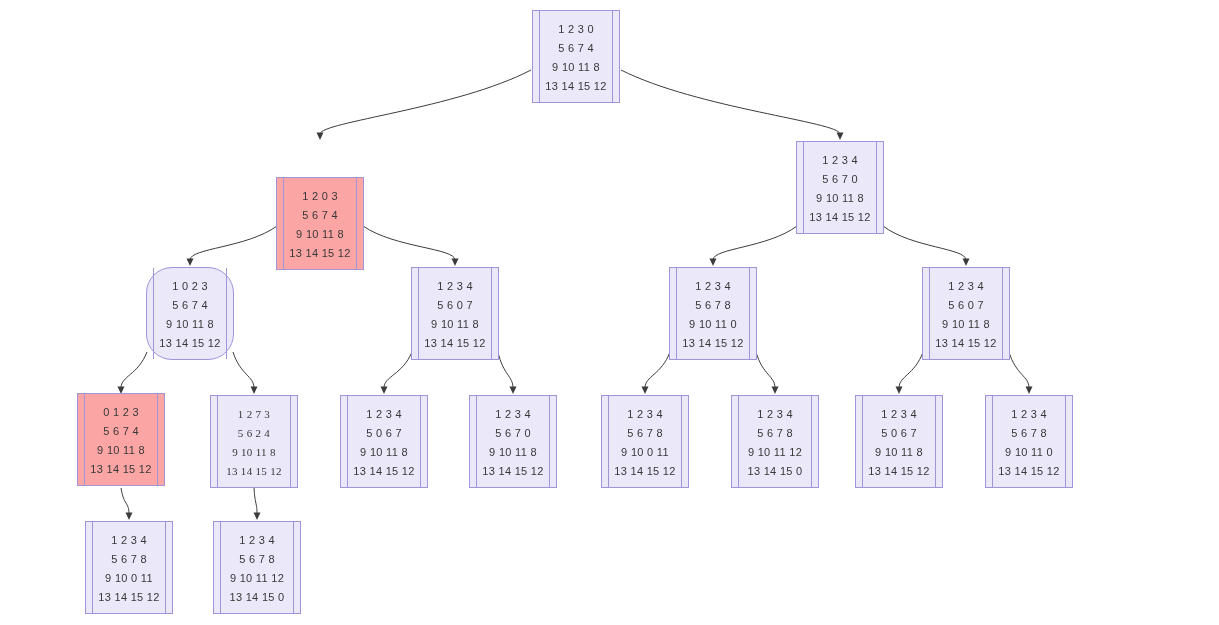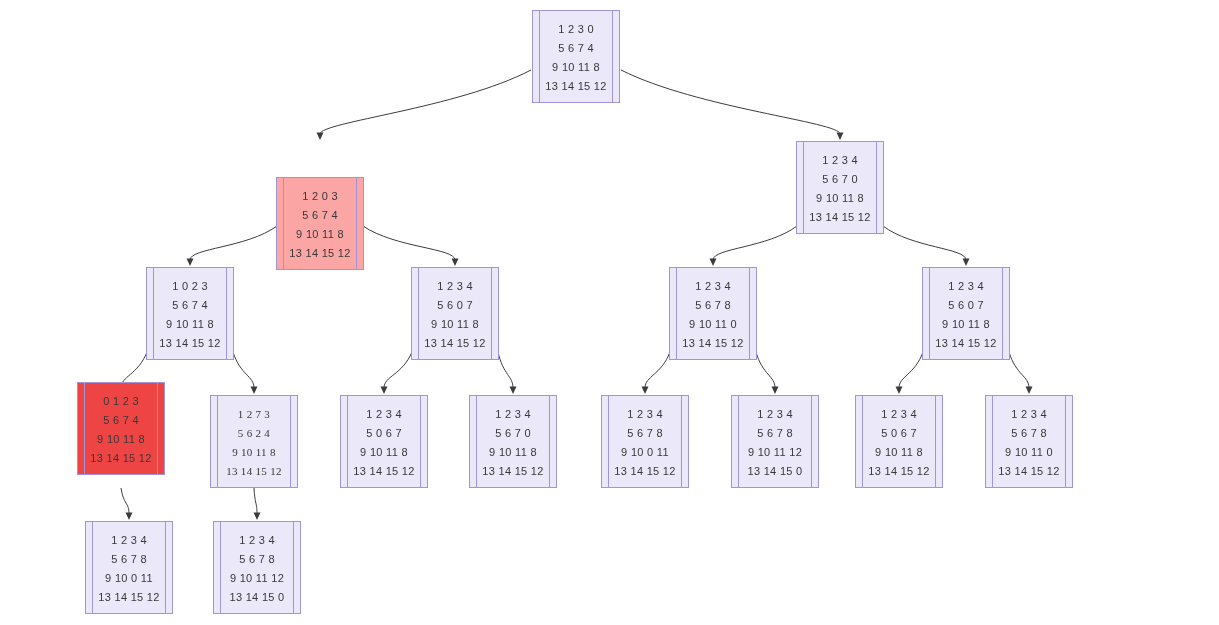--- a/index.html
+++ b/index.html
@@ -109,21 +109,21 @@
     <div class="row">5 6 7 4</div>
     <div class="row">9 10 11 8</div>
     <div class="row">13 14 15 12</div>
   </div>
     <div class="node" style="left: 796px; top: 141px; background: rgb(234, 232, 249); border-color: rgb(161, 148, 217); color: rgb(56, 56, 56);">
     <div class="row">1 2 3 4</div>
     <div class="row">5 6 7 0</div>
     <div class="row">9 10 11 8</div>
     <div class="row">13 14 15 12</div>
   </div>
-    <div class="node" style="left: 146px; top: 267px; background: rgb(234, 232, 249); border-color: rgb(161, 148, 217); color: rgb(56, 56, 56);">
+    <div class="node" style="left: 146px; top: 267px; background: rgb(234, 232, 249); border-color: rgb(161, 148, 217); color: rgb(56, 56, 56); border-radius: 26px;">
     <div class="row">1 0 2 3</div>
     <div class="row">5 6 7 4</div>
     <div class="row">9 10 11 8</div>
     <div class="row">13 14 15 12</div>
   </div>
     <div class="node" style="left: 411px; top: 267px; background: rgb(234, 232, 249); border-color: rgb(161, 148, 217); color: rgb(56, 56, 56);">
     <div class="row">1 2 3 4</div>
     <div class="row">5 6 0 7</div>
     <div class="row">9 10 11 8</div>
     <div class="row">13 14 15 12</div>
@@ -133,21 +133,21 @@
     <div class="row">5 6 7 8</div>
     <div class="row">9 10 11 0</div>
     <div class="row">13 14 15 12</div>
   </div>
     <div class="node" style="left: 922px; top: 267px; background: rgb(234, 232, 249); border-color: rgb(161, 148, 217); color: rgb(56, 56, 56);">
     <div class="row">1 2 3 4</div>
     <div class="row">5 6 0 7</div>
     <div class="row">9 10 11 8</div>
     <div class="row">13 14 15 12</div>
   </div>
-    <div class="node" style="left: 77px; top: 382px; background: #ef4444; border-color: rgb(161, 148, 217); color: rgb(56, 56, 56);">
+    <div class="node" style="left: 77px; top: 393px; background: #fca5a5; border-color: rgb(161, 148, 217); color: rgb(56, 56, 56);">
     <div class="row">0 1 2 3</div>
     <div class="row">5 6 7 4</div>
     <div class="row">9 10 11 8</div>
     <div class="row">13 14 15 12</div>
   </div>
     <div class="node" style="left: 210px; top: 395px; background: rgb(234, 232, 249); border-color: rgb(161, 148, 217); color: rgb(56, 56, 56); font-family: Liberation Serif, serif;">
     <div class="row">1 2 7 3</div>
     <div class="row">5 6 2 4</div>
     <div class="row">9 10 11 8</div>
     <div class="row">13 14 15 12</div>

